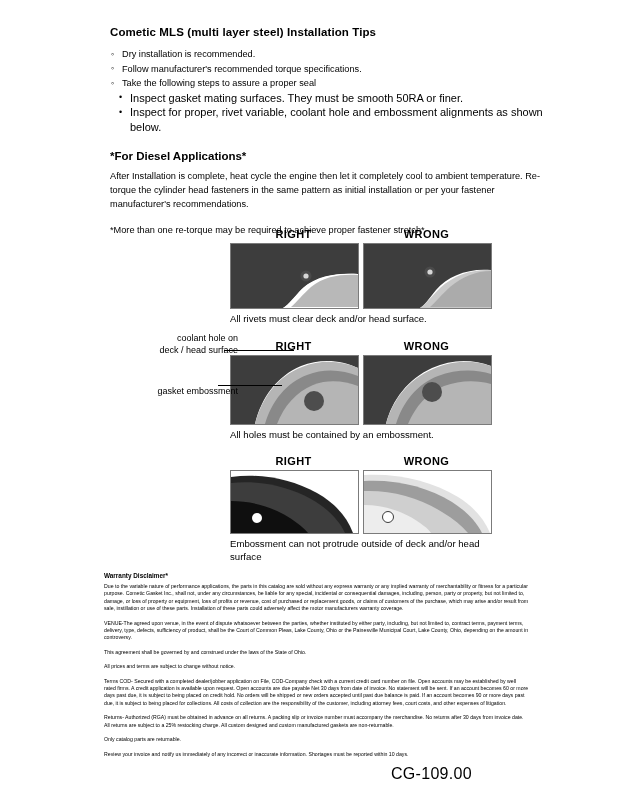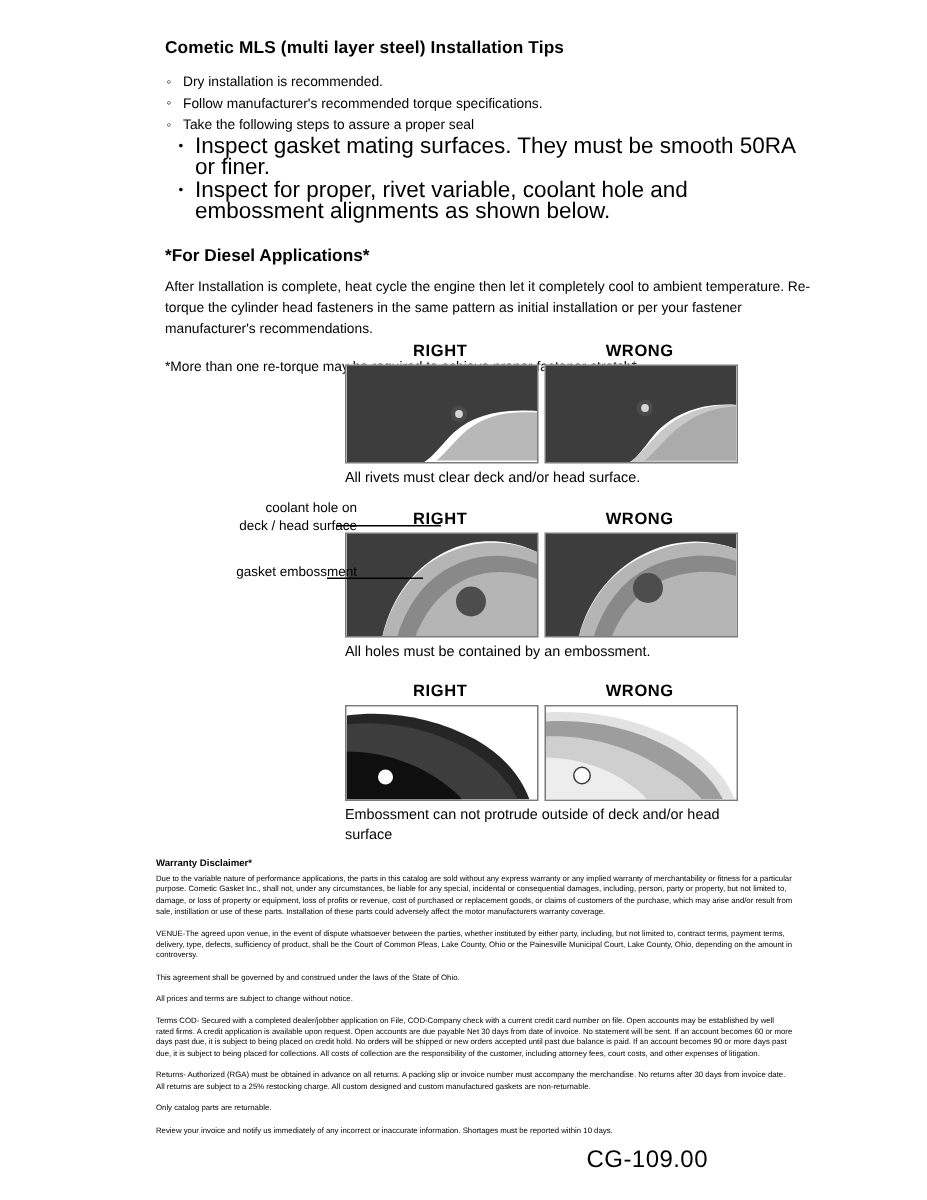--- a/index.html
+++ b/index.html
@@ -52,21 +52,21 @@
     left: 1px;
     top: -0.5px;
     font-size: 9px;
   }
   ul.sub {
     list-style: none;
     margin: 0;
     padding: 0;
   }
   ul.sub > li {
-    font-size: 15px;
+    font-size: 11px;
     line-height: 14.5px;
     position: relative;
     padding-left: 12px;
     margin-left: 14px;
   }
   ul.sub > li::before {
     content: "\2022";
     position: absolute;
     left: 1px;
     top: -0.5px;
@@ -290,21 +290,21 @@
           </svg>
         </div>
       </div>
     </div>
     <div class="caption wide"><span>Embossment can not protrude outside of deck and/or head surface</span></div>
   </div>
 
   <div class="callouts">
     <div class="callout-line">coolant hole on</div>
     <div class="callout-line">deck / head surface</div>
-    <div class="callout-line" style="margin-top:19px;">gasket embossment</div>
+    <div class="callout-line" style="margin-top:29px;">gasket embossment</div>
   </div>
   <div class="leader" style="left:224px; top:350px; width:70px;"></div>
   <div class="leader" style="left:218px; top:385px; width:64px;"></div>
 
   <div class="warranty">
     <h3>Warranty Disclaimer*</h3>
     <p>Due to the variable nature of performance applications, the parts in this catalog are sold without any express warranty or any implied warranty of merchantability or fitness for a particular purpose.  Cometic Gasket Inc., shall not, under any circumstances, be liable for any special, incidental or consequential damages, including, person, party or property, but not limited to, damage, or loss of property or equipment, loss of profits or revenue, cost of purchased or replacement goods, or claims of customers of the purchase, which may arise and/or result from sale, instillation or use of these parts.  Installation of these parts could adversely affect the motor manufacturers warranty coverage.</p>
     <p>VENUE-The agreed upon venue, in the event of dispute whatsoever between the parties, whether instituted by either party, including, but not limited to, contract terms, payment terms, delivery, type, defects, sufficiency of product, shall be the Court of Common Pleas, Lake County, Ohio or the Painesville Municipal Court, Lake County, Ohio, depending on the amount in controversy.</p>
     <p>This agreement shall be governed by and construed under the laws of the State of Ohio.</p>
     <p>All prices and terms are subject to change without notice.</p>

